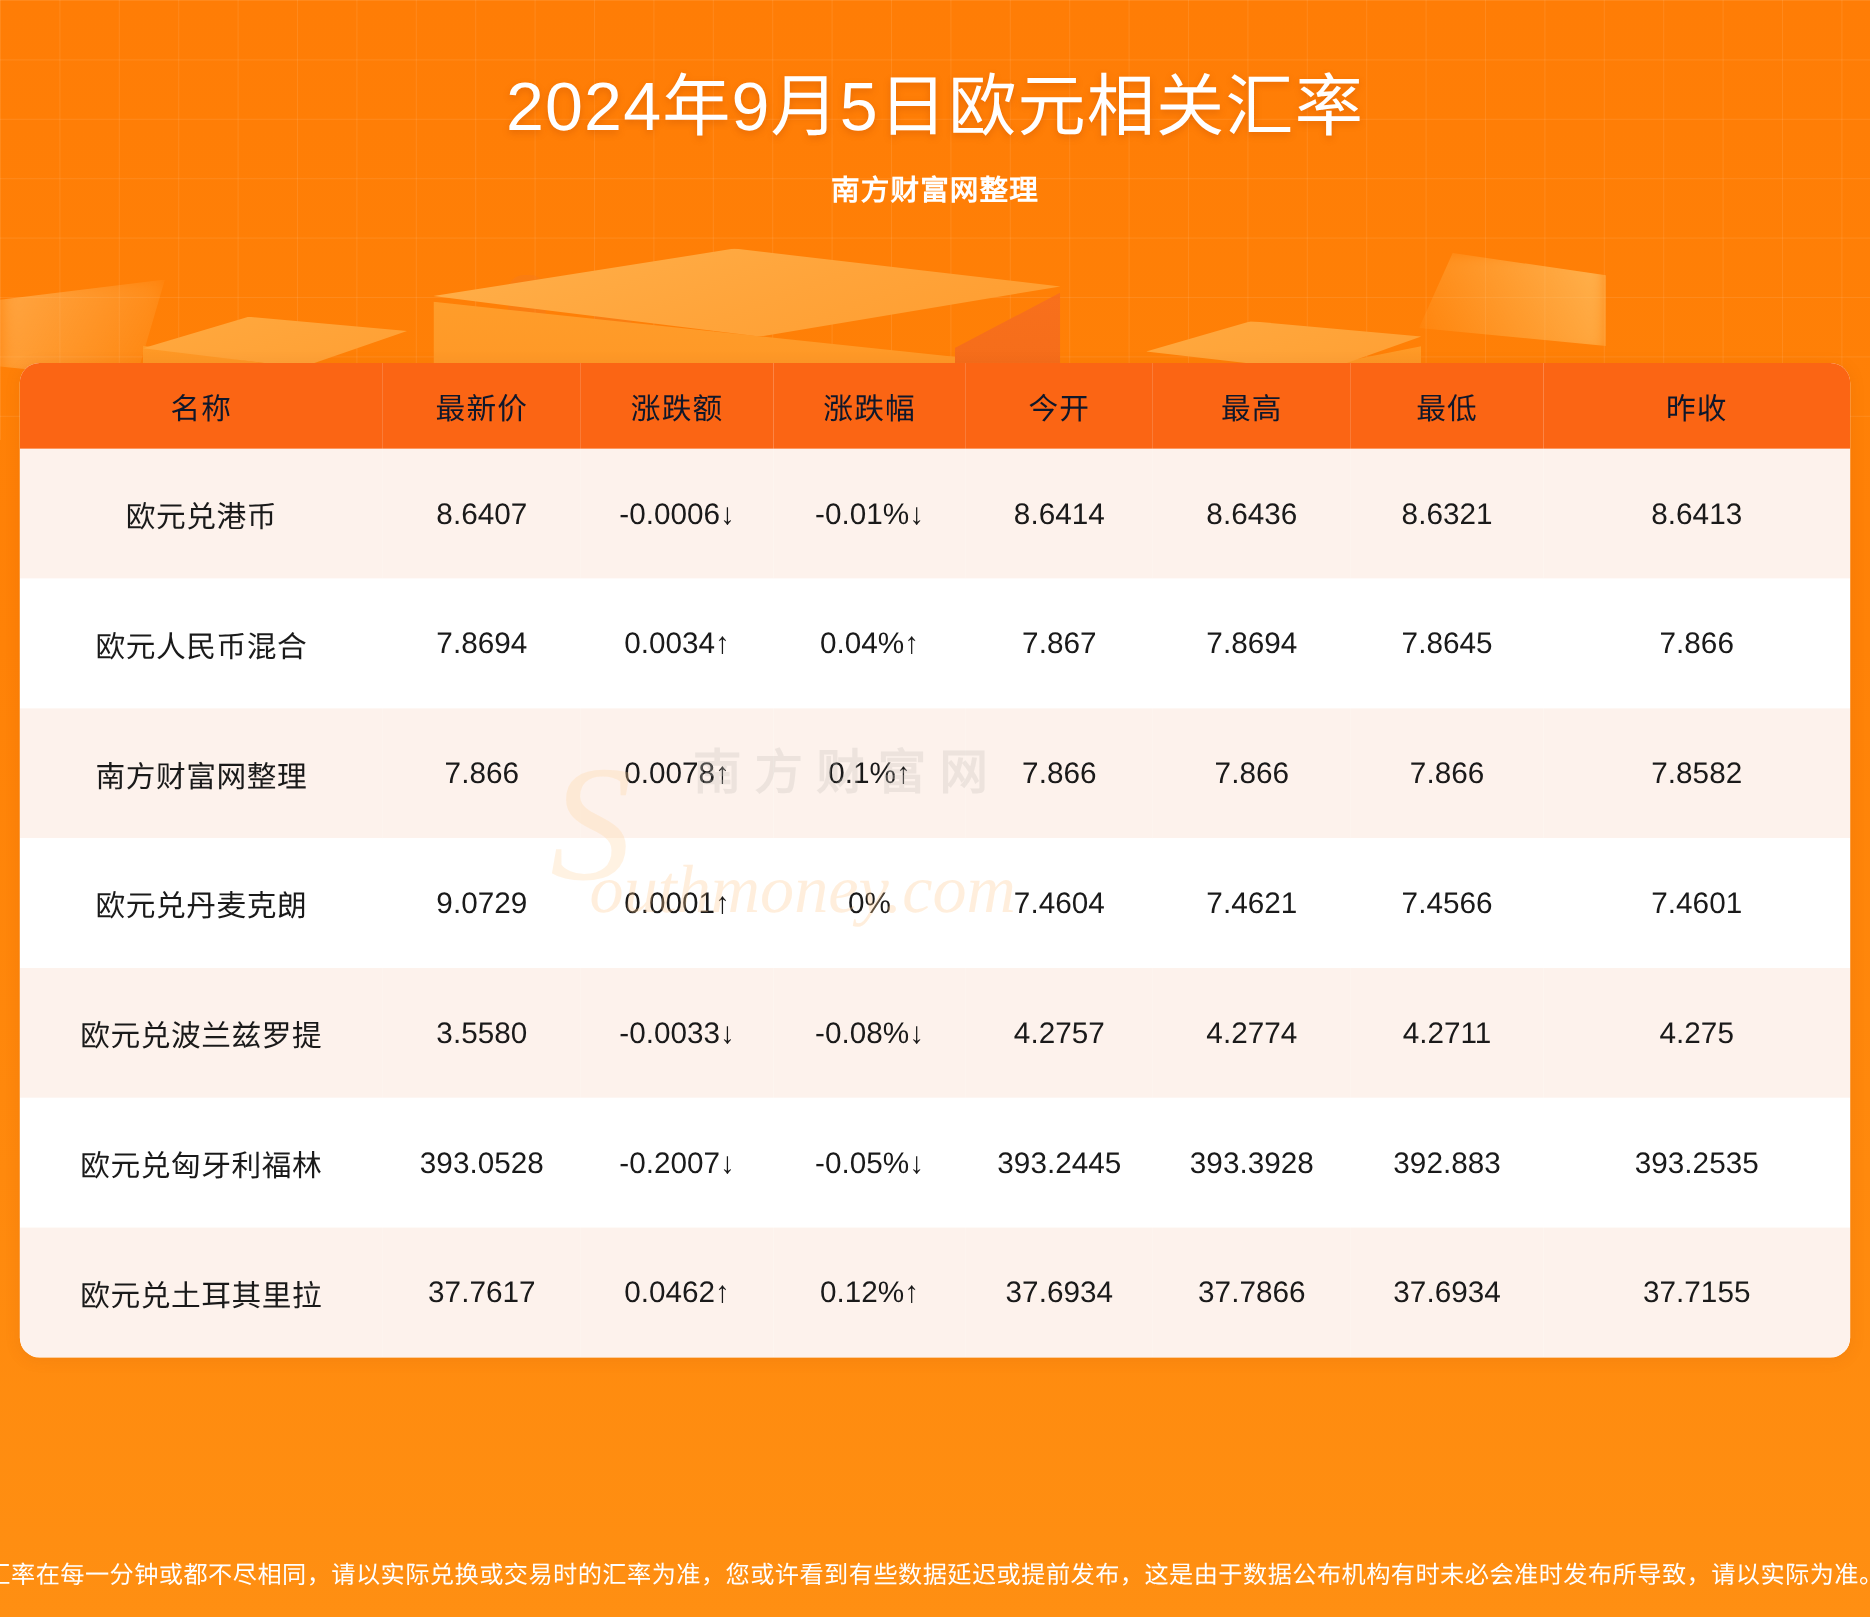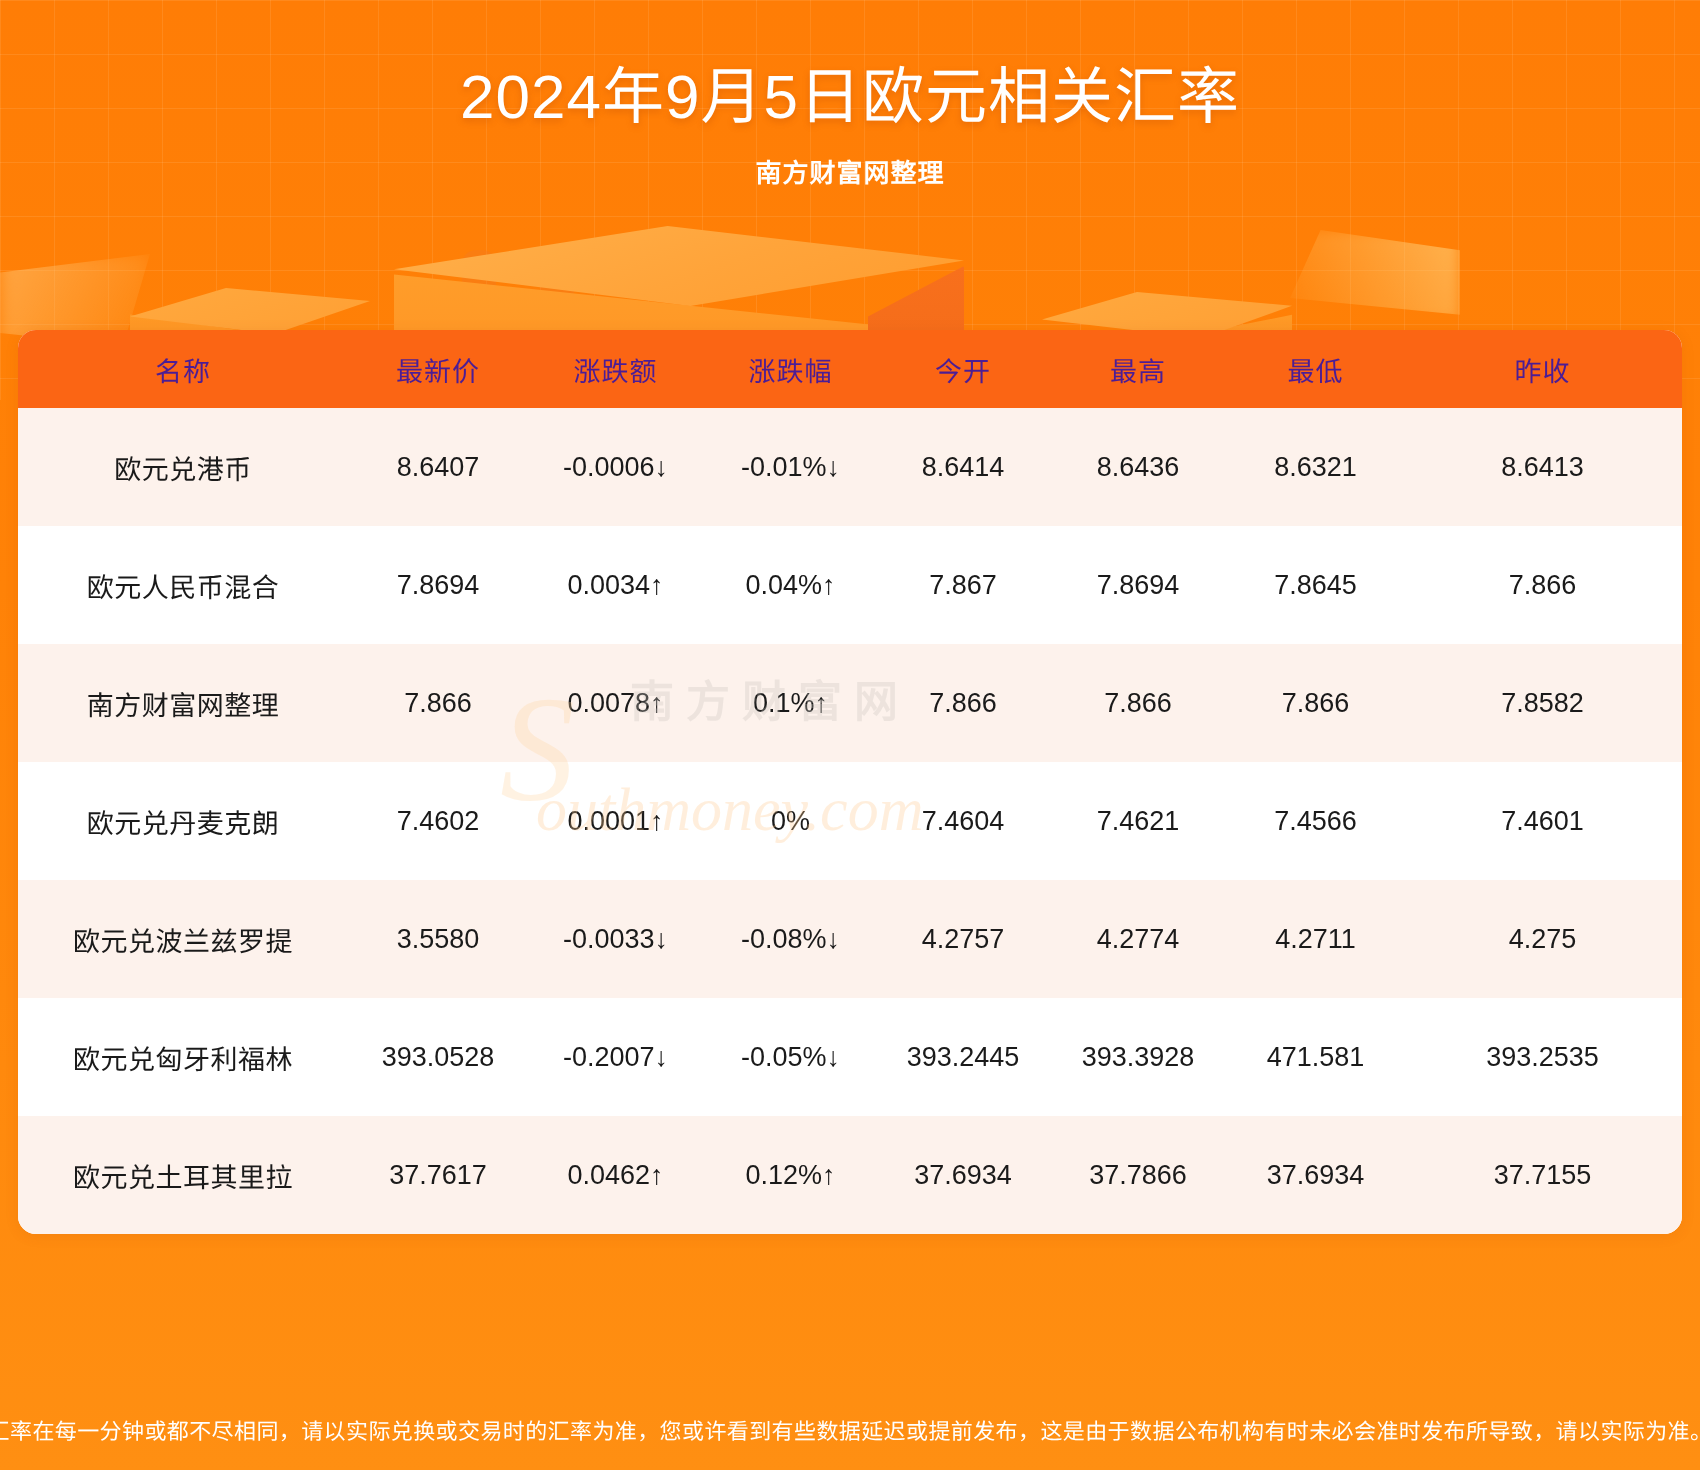--- a/index.html
+++ b/index.html
@@ -156,21 +156,21 @@
     box-shadow: 0 2px 14px rgba(150,60,0,0.10);
   }
 
   table.rates {
     width: 100%;
     border-collapse: collapse;
     table-layout: fixed;
   }
   table.rates thead th {
     background: #fb6514;
-    color: #4c1d95;
+    color: #0f172a;
     font-size: 27px;
     font-weight: normal;
     height: 76px;
     text-align: center;
     letter-spacing: 1px;
   }
   table.rates tbody td {
     height: 116px;
     text-align: center;
     font-size: 27px;
@@ -331,21 +331,21 @@
             <td class="up">7.866</td>
             <td class="up">0.0078↑</td>
             <td class="up">0.1%↑</td>
             <td>7.866</td>
             <td>7.866</td>
             <td>7.866</td>
             <td>7.8582</td>
           </tr>
           <tr>
             <td class="name">欧元兑丹麦克朗</td>
-            <td class="flat">7.4602</td>
+            <td class="flat">9.0729</td>
             <td class="up">0.0001↑</td>
             <td class="flat">0%</td>
             <td>7.4604</td>
             <td>7.4621</td>
             <td>7.4566</td>
             <td>7.4601</td>
           </tr>
           <tr>
             <td class="name">欧元兑波兰兹罗提</td>
             <td class="down">3.5580</td>
@@ -356,21 +356,21 @@
             <td>4.2711</td>
             <td>4.275</td>
           </tr>
           <tr>
             <td class="name">欧元兑匈牙利福林</td>
             <td class="down">393.0528</td>
             <td class="down">-0.2007↓</td>
             <td class="down">-0.05%↓</td>
             <td>393.2445</td>
             <td>393.3928</td>
-            <td>471.581</td>
+            <td>392.883</td>
             <td>393.2535</td>
           </tr>
           <tr>
             <td class="name">欧元兑土耳其里拉</td>
             <td class="up">37.7617</td>
             <td class="up">0.0462↑</td>
             <td class="up">0.12%↑</td>
             <td>37.6934</td>
             <td>37.7866</td>
             <td>37.6934</td>

